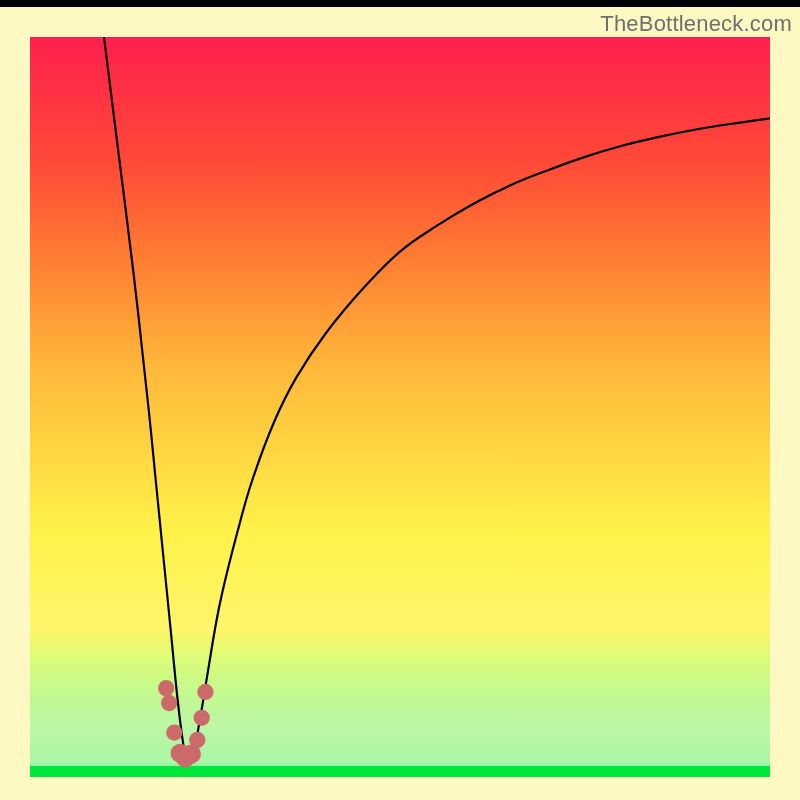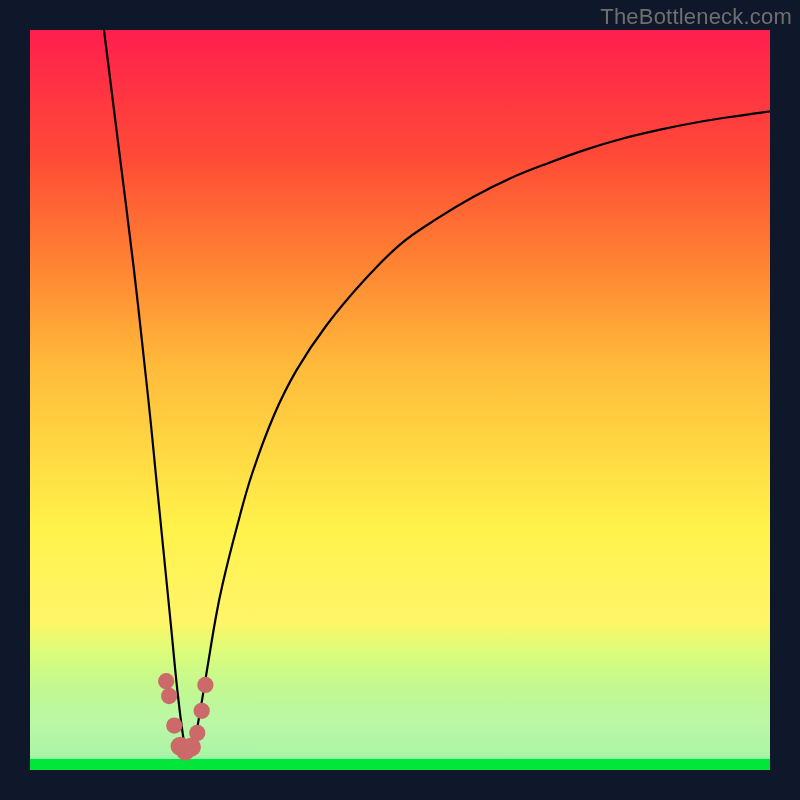--- a/index.html
+++ b/index.html
@@ -7,21 +7,22 @@
     padding: 0;
     width: 800px;
     height: 800px;
     background: #000000;
     overflow: hidden;
     font-family: Arial, Helvetica, sans-serif;
   }
   .frame {
     position: absolute;
     inset: 0;
-    background: #0f172a;
+    background: #fef9c3;
+    margin-top: 7px;
   }
   .plot {
     position: absolute;
     left: 30px;
     top: 30px;
     width: 740px;
     height: 740px;
     overflow: hidden;
   }
   .gradient {

